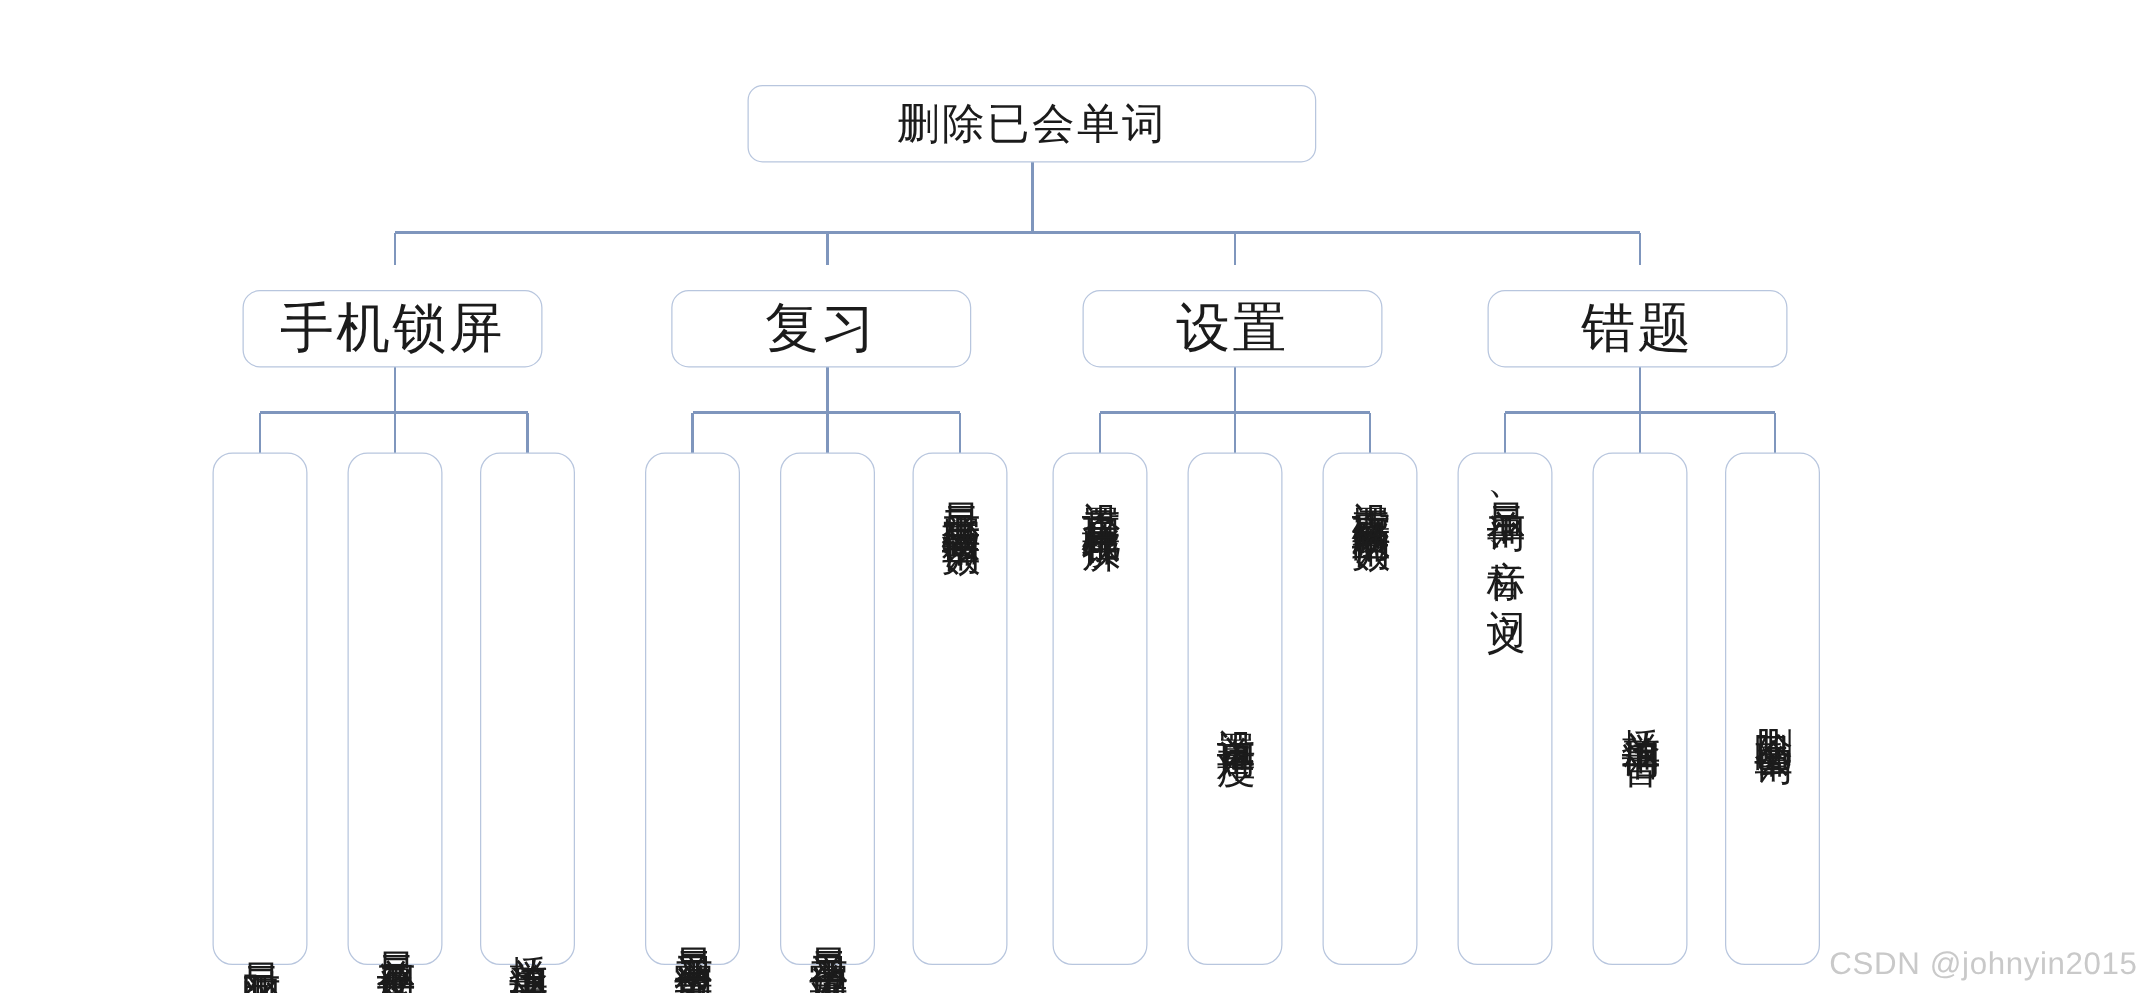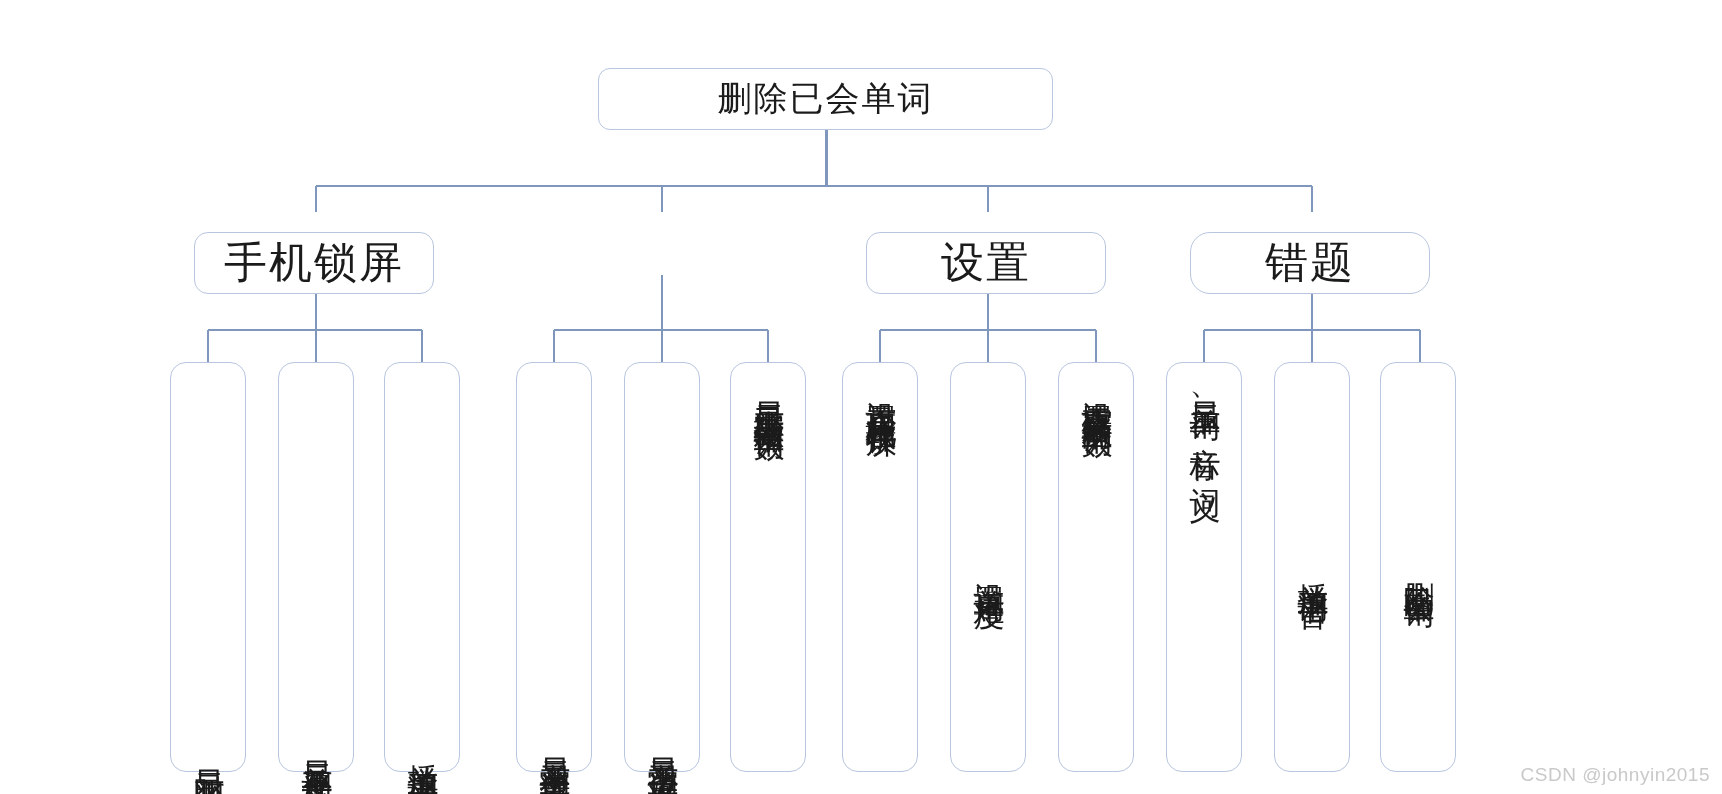--- a/index.html
+++ b/index.html
@@ -78,21 +78,21 @@
   
   .node.leaf.mid { align-items: center; padding-bottom: 0; }
   .node.leaf.topalign { align-items: flex-start; padding-bottom: 0; padding-top: 14px; }
 
   
   #watermark {
     position: absolute;
     right: 12px;
     bottom: 8px;
     font-family: "Liberation Sans", "DejaVu Sans", sans-serif;
-    font-size: 19px;
+    font-size: 25px;
     color: #c9c9c9;
     letter-spacing: 0.5px;
     z-index: 5;
   }
 </style>
 </head>
 <body>
 
 <div id="canvas">
 
@@ -135,26 +135,29 @@
   </svg>
 
   <div class="node root" style="left:598px; top:68px; width:455px; height:62px;">
     <span>删除已会单词</span>
   </div>
 
   <div class="node branch" style="left:194px; top:232px; width:240px; height:62px;">
     <span>手机锁屏</span>
   </div>
 
+  <div class="node branch" style="left:537px; top:232px; width:240px; height:62px;">
+    <span>复习</span>
+  </div>
 
   <div class="node branch" style="left:866px; top:232px; width:240px; height:62px;">
     <span>设置</span>
   </div>
 
-  <div class="node branch" style="left:1190px; top:232px; width:240px; height:62px;border-radius:20px;">
+  <div class="node branch" style="left:1190px; top:232px; width:240px; height:62px;">
     <span>错题</span>
   </div>
 
   <div class="node leaf" style="left:170px; top:362px; width:76px; height:410px;">
     <span class="vtext">显示时间</span>
   </div>
 
   <div class="node leaf" style="left:278px; top:362px; width:76px; height:410px;">
     <span class="vtext">显示单词及音标</span>
   </div>

